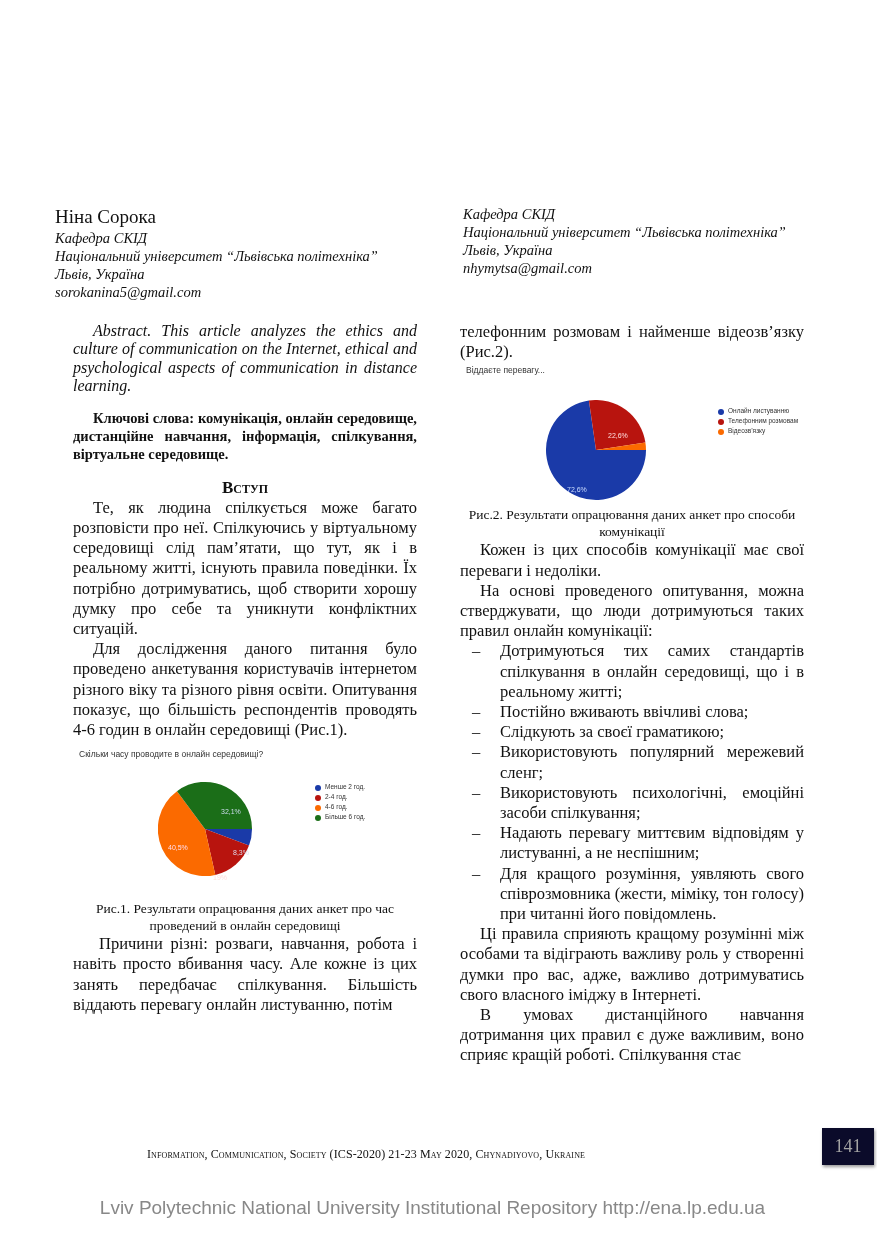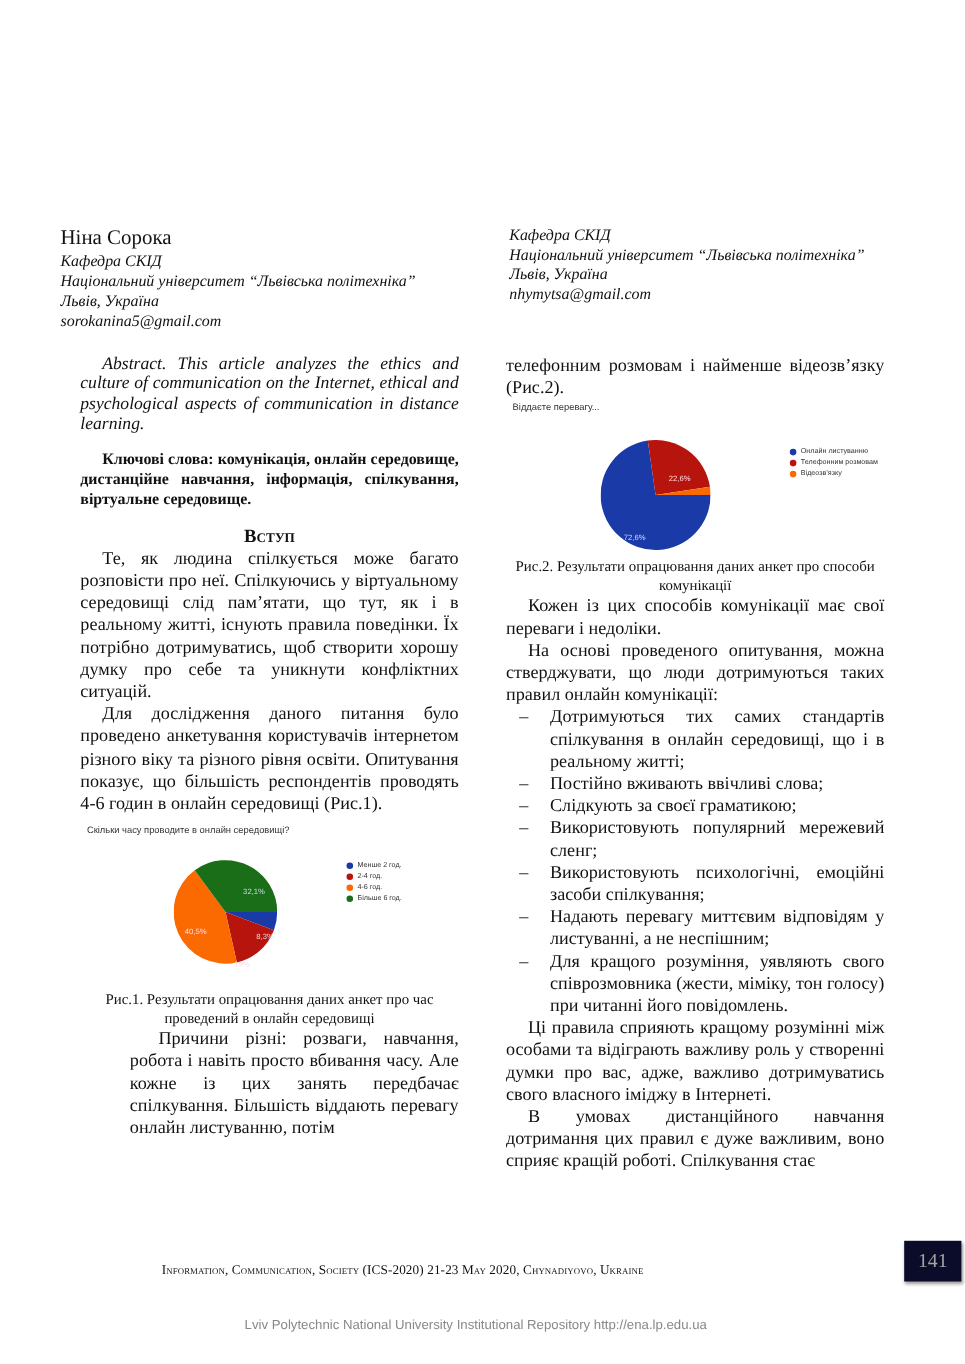--- a/index.html
+++ b/index.html
@@ -17,21 +17,21 @@
   .figure { position:relative; }
   .fig-title { font-family:"Liberation Sans", sans-serif; font-size:8.5px; color:#333; }
   .legend { position:absolute; font-family:"Liberation Sans", sans-serif; font-size:6.5px; color:#333; line-height:10px; }
   .legend .dot { display:inline-block; width:6px; height:6px; border-radius:50%; margin-right:4px; vertical-align:middle; }
   .caption { text-align:center; font-size:13.5px; line-height:17px; }
   ul.rules { list-style:none; margin:0; padding:0; }
   ul.rules li { position:relative; padding-left:40px; }
   ul.rules li .dash { position:absolute; left:12px; top:0; }
   .footer { position:absolute; left:147px; top:1147px; font-size:12px; font-variant:small-caps; letter-spacing:0.1px; }
   .pagenum { position:absolute; left:822px; top:1128px; width:52px; height:37px; background:#0b0b2a; color:#a3a3a3; font-size:18px; line-height:37px; text-align:center; box-shadow:1px 2px 3px rgba(0,0,0,0.4); }
-  .repo { position:absolute; left:0; width:865px; top:1197px; text-align:center; font-family:"Liberation Sans", sans-serif; font-size:12px; color:#888; }
+  .repo { position:absolute; left:0; width:865px; top:1197px; text-align:center; font-family:"Liberation Sans", sans-serif; font-size:19px; color:#888; }
 </style>
 </head>
 <body>
 
 <div class="title">
 </div>
 
 <div class="author" style="left:55px;">
   <div class="name">Ніна Сорока</div>
   <div class="aff">Кафедра СКІД</div>
@@ -70,21 +70,21 @@
     <span style="position:absolute; left:140px; top:128px; font-family:'Liberation Sans',sans-serif; font-size:7px; color:#fdd;">19%</span>
     <div class="legend" style="left:242px; top:42px;">
       <div><span class="dot" style="background:#1a3aa8"></span><span>Менше 2 год.</span></div>
       <div><span class="dot" style="background:#b8140e"></span><span>2-4 год.</span></div>
       <div><span class="dot" style="background:#fb6a00"></span><span>4-6 год.</span></div>
       <div><span class="dot" style="background:#1b6e18"></span><span>Більше 6 год.</span></div>
     </div>
   </div>
 
   <p class="caption">Рис.1. Результати опрацювання даних анкет про час проведений в онлайн середовищі</p>
-  <p class="indent" style="text-indent:26px;margin-left:45px;">Причини різні: розваги, навчання, робота і навіть просто вбивання часу. Але кожне із цих занять передбачає спілкування. Більшість віддають перевагу онлайн листуванню, потім</p>
+  <p class="indent" style="text-indent:26px;">Причини різні: розваги, навчання, робота і навіть просто вбивання часу. Але кожне із цих занять передбачає спілкування. Більшість віддають перевагу онлайн листуванню, потім</p>
 </div>
 
 <div class="col" style="left:460px; top:322px;">
   <p>телефонним розмовам і найменше відеозв’язку (Рис.2).</p>
 
   <div class="figure" style="height:140px;">
     <div class="fig-title" style="position:absolute; left:6px; top:-2px;">Віддаєте перевагу...</div>
     <svg style="position:absolute; left:86px; top:38px;" width="100" height="100" viewBox="0 0 100 100">
 
       <path d="M50,50 L100,50 A50,50 0 1,1 42.9,0.5 Z" fill="#1a3aa8"></path>

